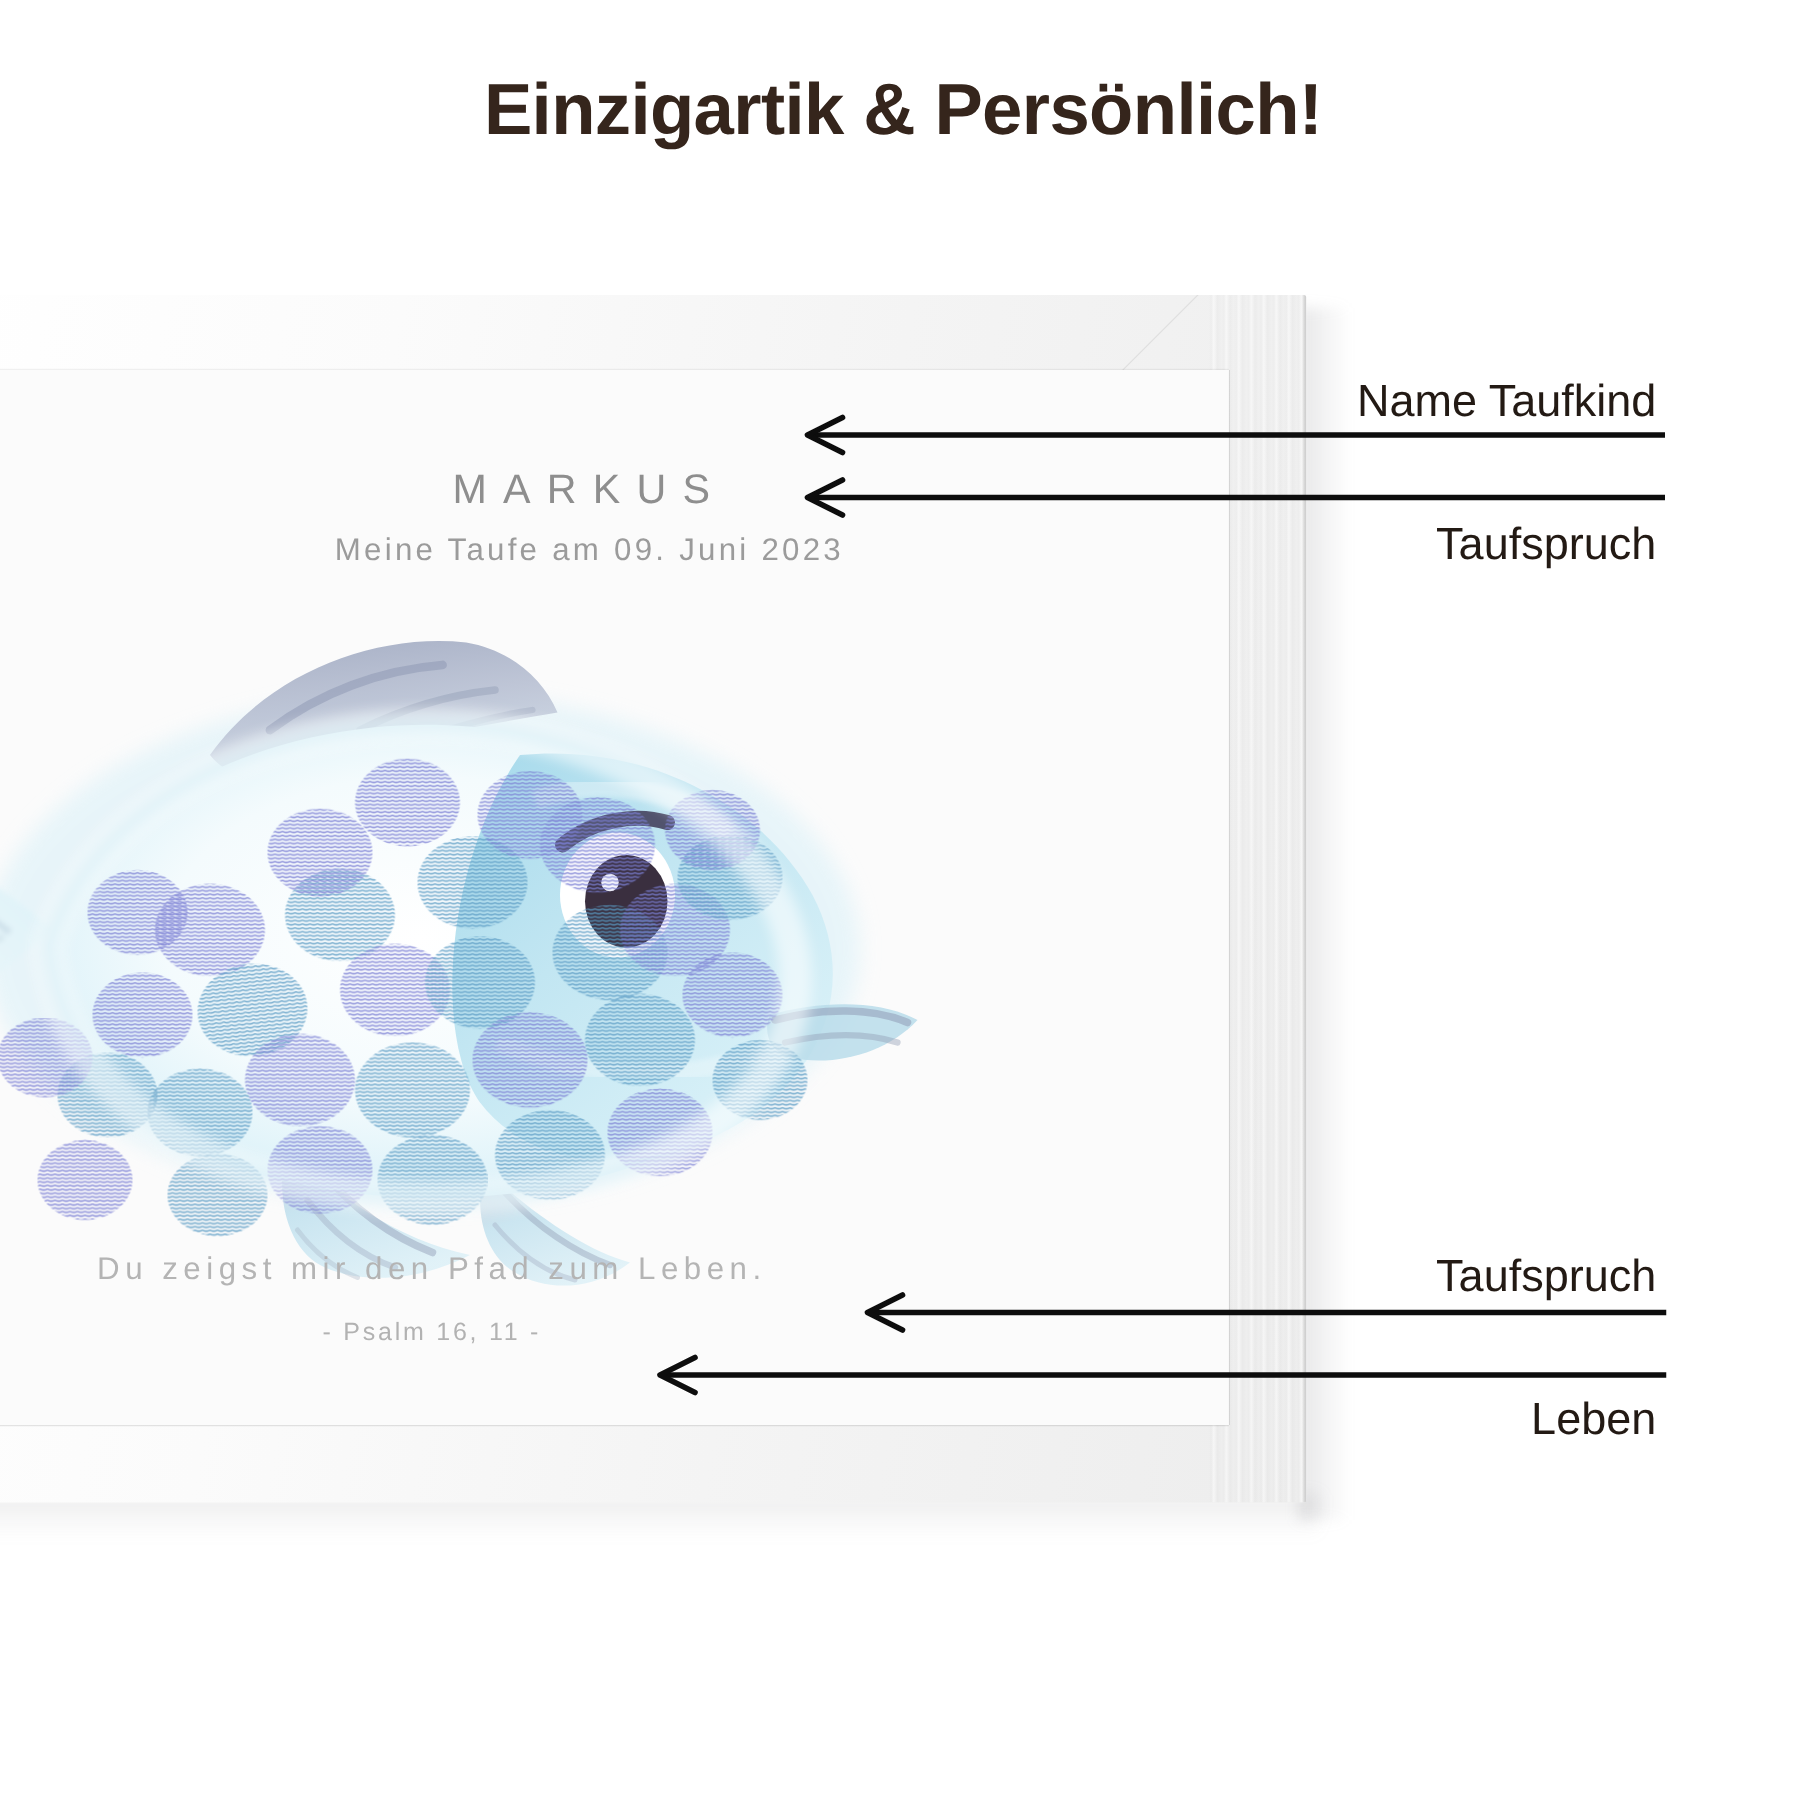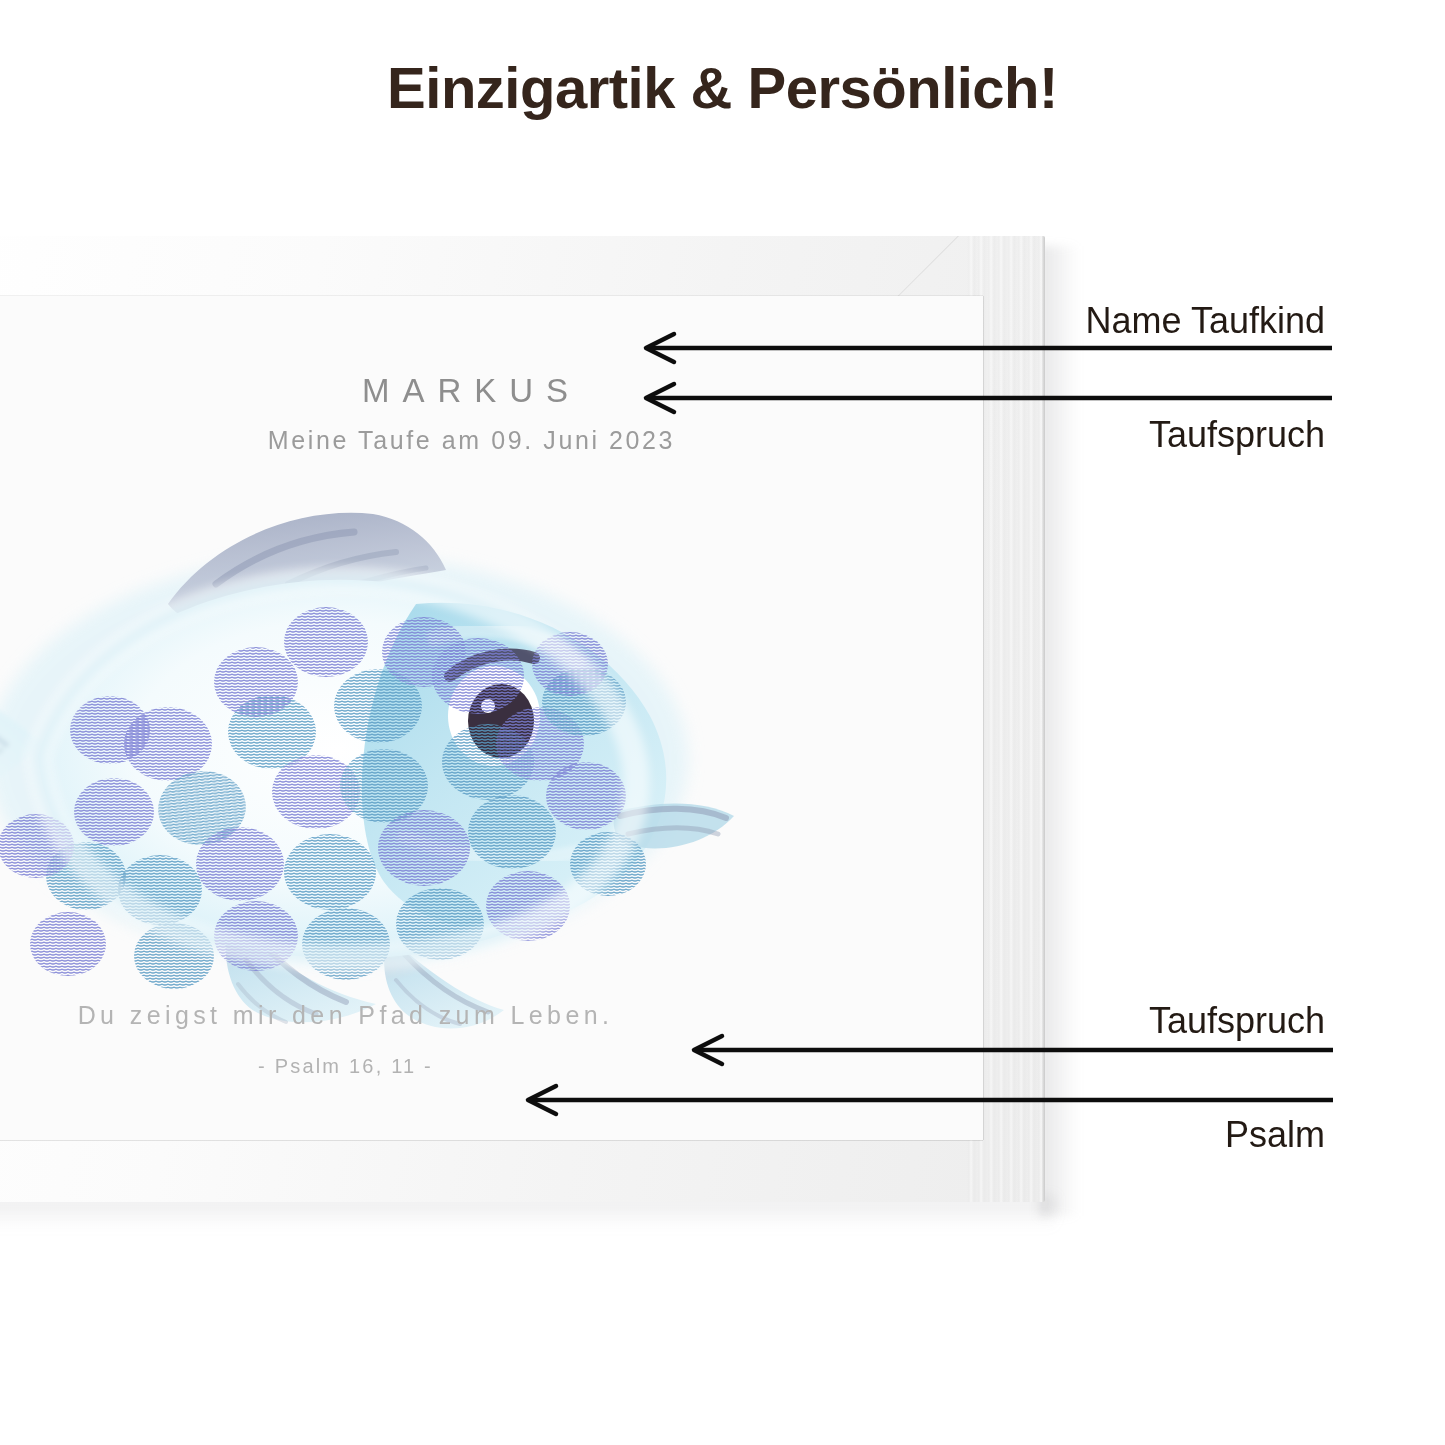--- a/index.html
+++ b/index.html
@@ -445,14 +445,14 @@
   <div class="callout-label" style="right:120px; top:1000px;">Taufspruch</div>
   <svg class="arrow-svg" style="left:688px; top:1032px;" width="648" height="36">
     <line x1="8" y1="18" x2="645" y2="18" stroke="#0d0d0d" stroke-width="4.5"></line>
     <polyline points="34,4 6,18 34,32" fill="none" stroke="#0d0d0d" stroke-width="4.5" stroke-linecap="round" stroke-linejoin="round"></polyline>
   </svg>
 
   <svg class="arrow-svg" style="left:522px; top:1082px;" width="814" height="36">
     <line x1="8" y1="18" x2="811" y2="18" stroke="#0d0d0d" stroke-width="4.5"></line>
     <polyline points="34,4 6,18 34,32" fill="none" stroke="#0d0d0d" stroke-width="4.5" stroke-linecap="round" stroke-linejoin="round"></polyline>
   </svg>
-  <div class="callout-label" style="right:120px; top:1114px;">Psalm</div>
+  <div class="callout-label" style="right:120px; top:1114px;">Leben</div>
 </div>
 
 </body></html>

